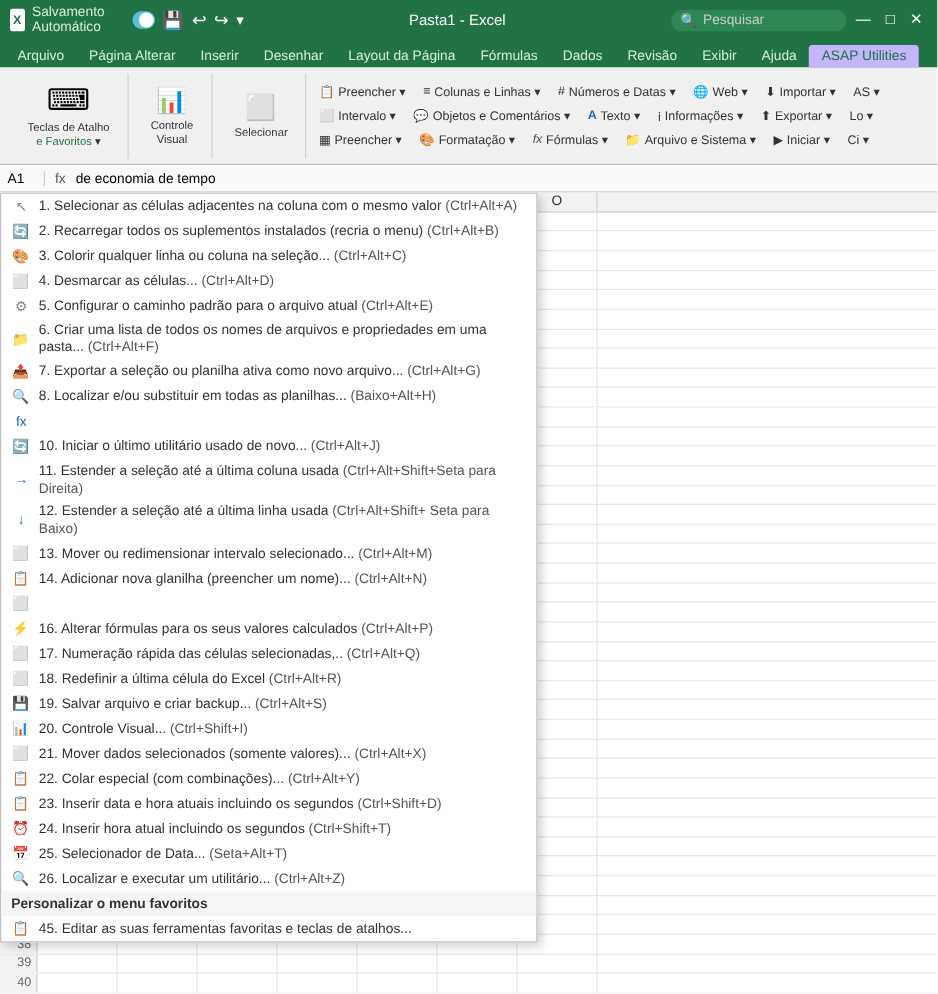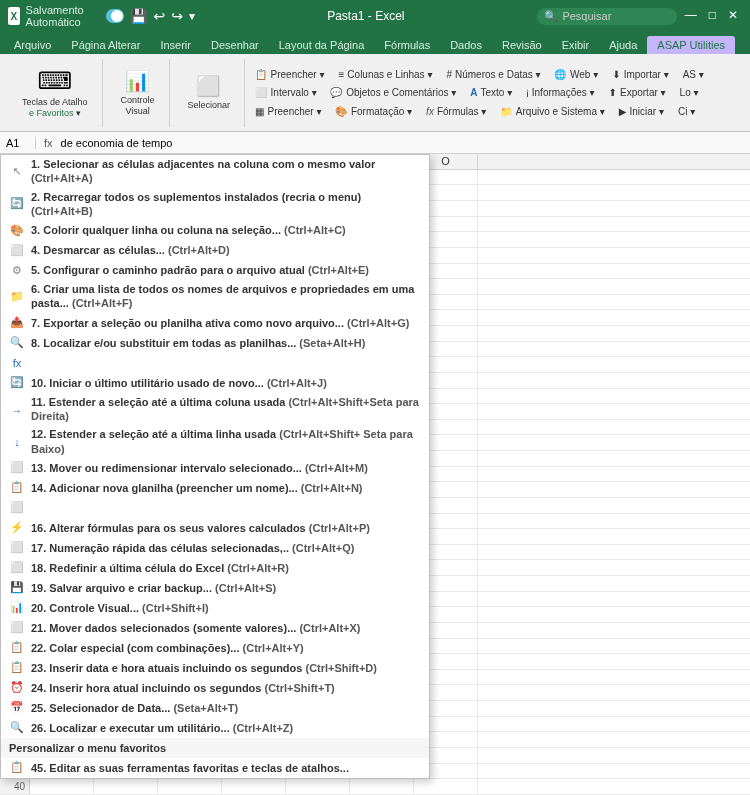--- a/index.html
+++ b/index.html
@@ -206,21 +206,21 @@
       gap: 6px;
       cursor: pointer;
       min-height: 20px;
     }
     .menu-item .menu-icon {
       width: 16px; height: 16px;
       flex-shrink: 0;
       display: flex; align-items: center; justify-content: center;
       font-size: 11px;
     }
-    .menu-item .menu-text { color: #333; line-height: 1.3; font-weight: bold; }
+    .menu-item .menu-text { color: #333; line-height: 1.3; }
     .menu-item .menu-text em { color: #555; font-style: normal; }
     .menu-section-header {
       padding: 4px 8px;
       font-weight: bold;
       font-size: 11px;
       color: #333;
       background: #f5f5f5;
     }
   </style>
 </head>
@@ -828,21 +828,21 @@
       </div>
       <div class="menu-item">
     <div class="menu-icon" style="color:#1e6bb8;">📤</div>
     <div class="menu-text">
       7. Exportar a seleção ou planilha ativa como novo arquivo... <em>(Ctrl+Alt+G)</em>
     </div>
       </div>
       <div class="menu-item">
     <div class="menu-icon" style="color:#1e6bb8;">🔍</div>
     <div class="menu-text">
-      8. Localizar e/ou substituir em todas as planilhas... <em>(Seta+Alt+H)</em>
+      8. Localizar e/ou substituir em todas as planilhas... <em>(Baixo+Alt+H)</em>
     </div>
       </div>
       <div class="menu-item">
     <div class="menu-icon" style="color:#1e6bb8;">fx</div>
       </div>
       <div class="menu-item">
     <div class="menu-icon" style="color:#217346;">🔄</div>
     <div class="menu-text">
       10. Iniciar o último utilitário usado de novo... <em>(Ctrl+Alt+J)</em>
     </div>

